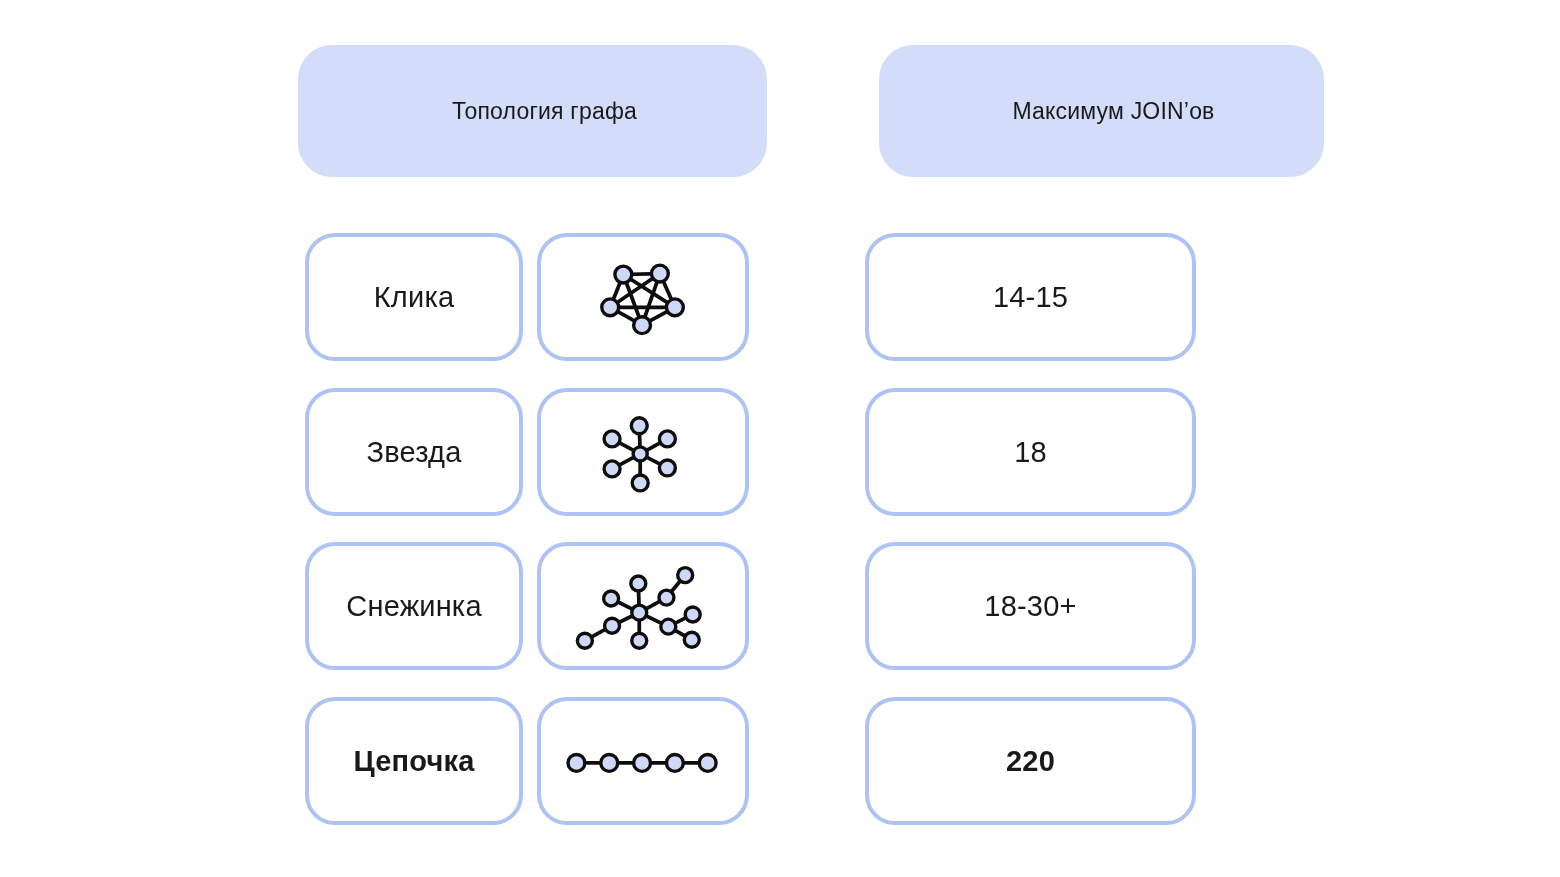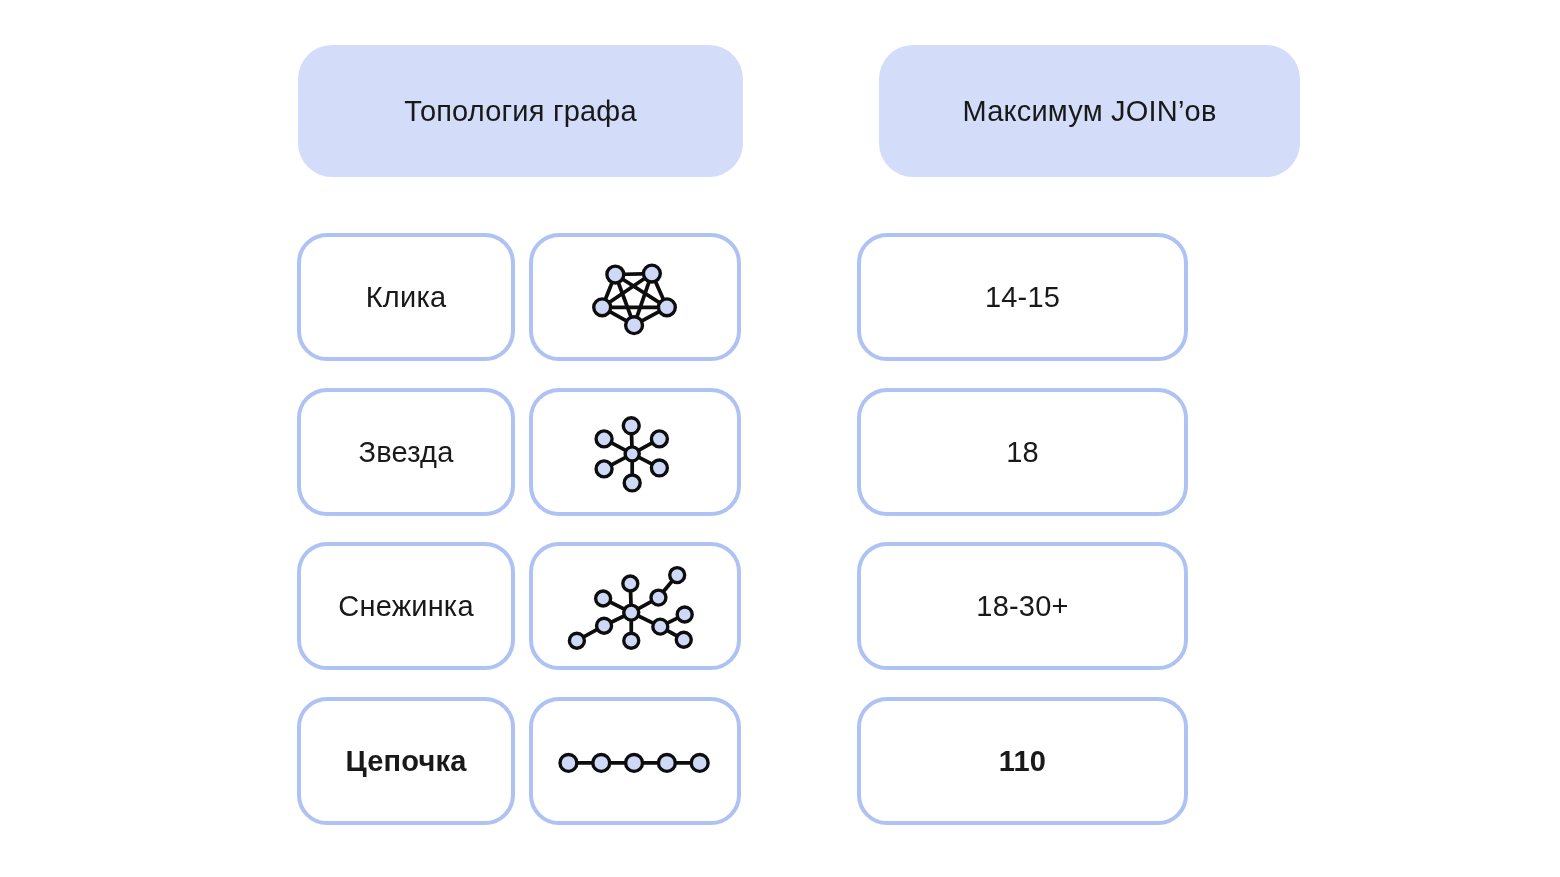--- a/index.html
+++ b/index.html
@@ -15,38 +15,40 @@
     background: #ffffff;
     overflow: hidden;
   }
   .pill {
     position: absolute;
     background: #d3dcf8;
     border-radius: 34px;
     display: flex;
     align-items: center;
     justify-content: center;
-    font-size: 29px;
+    font-size: 23px;
     color: #191919;
     letter-spacing: 0.2px;
+    padding-left: 24px;
   }
   .header-topology { left: 298px; top: 45px; width: 445px; height: 132px; }
   .header-joins    { left: 879px; top: 45px; width: 421px; height: 132px; }
   .box {
     position: absolute;
     background: #ffffff;
     border: 4px solid #aec3f4;
     border-radius: 30px;
     box-sizing: border-box;
     display: flex;
     align-items: center;
     justify-content: center;
     font-size: 29px;
     color: #191919;
     letter-spacing: 0.2px;
+    margin-left: 8px;
   }
   .row1 { top: 233px; }
   .row2 { top: 388px; }
   .row3 { top: 542px; }
   .row4 { top: 697px; font-weight: bold; }
   .label-box { left: 297px; width: 218px; height: 128px; }
   .icon-box  { left: 529px; width: 212px; height: 128px; }
   .value-box { left: 857px; width: 331px; height: 128px; }
   .icon-box svg {
     width: 100%;
@@ -158,16 +160,16 @@
         <line x1="106" y1="66" x2="141" y2="66" stroke="#0d0d0d" stroke-width="4" stroke-linecap="round"></line>
         <line x1="141" y1="66" x2="176" y2="66" stroke="#0d0d0d" stroke-width="4" stroke-linecap="round"></line>
         <circle cx="36" cy="66" r="9" fill="#cdd9f6" stroke="#0d0d0d" stroke-width="3.6"></circle>
         <circle cx="71" cy="66" r="9" fill="#cdd9f6" stroke="#0d0d0d" stroke-width="3.6"></circle>
         <circle cx="106" cy="66" r="9" fill="#cdd9f6" stroke="#0d0d0d" stroke-width="3.6"></circle>
         <circle cx="141" cy="66" r="9" fill="#cdd9f6" stroke="#0d0d0d" stroke-width="3.6"></circle>
         <circle cx="176" cy="66" r="9" fill="#cdd9f6" stroke="#0d0d0d" stroke-width="3.6"></circle>
       </svg>
   </div>
   <div class="box value-box row4">
-    <span>110</span>
+    <span>220</span>
   </div>
 
 </div>
 
 </body></html>

